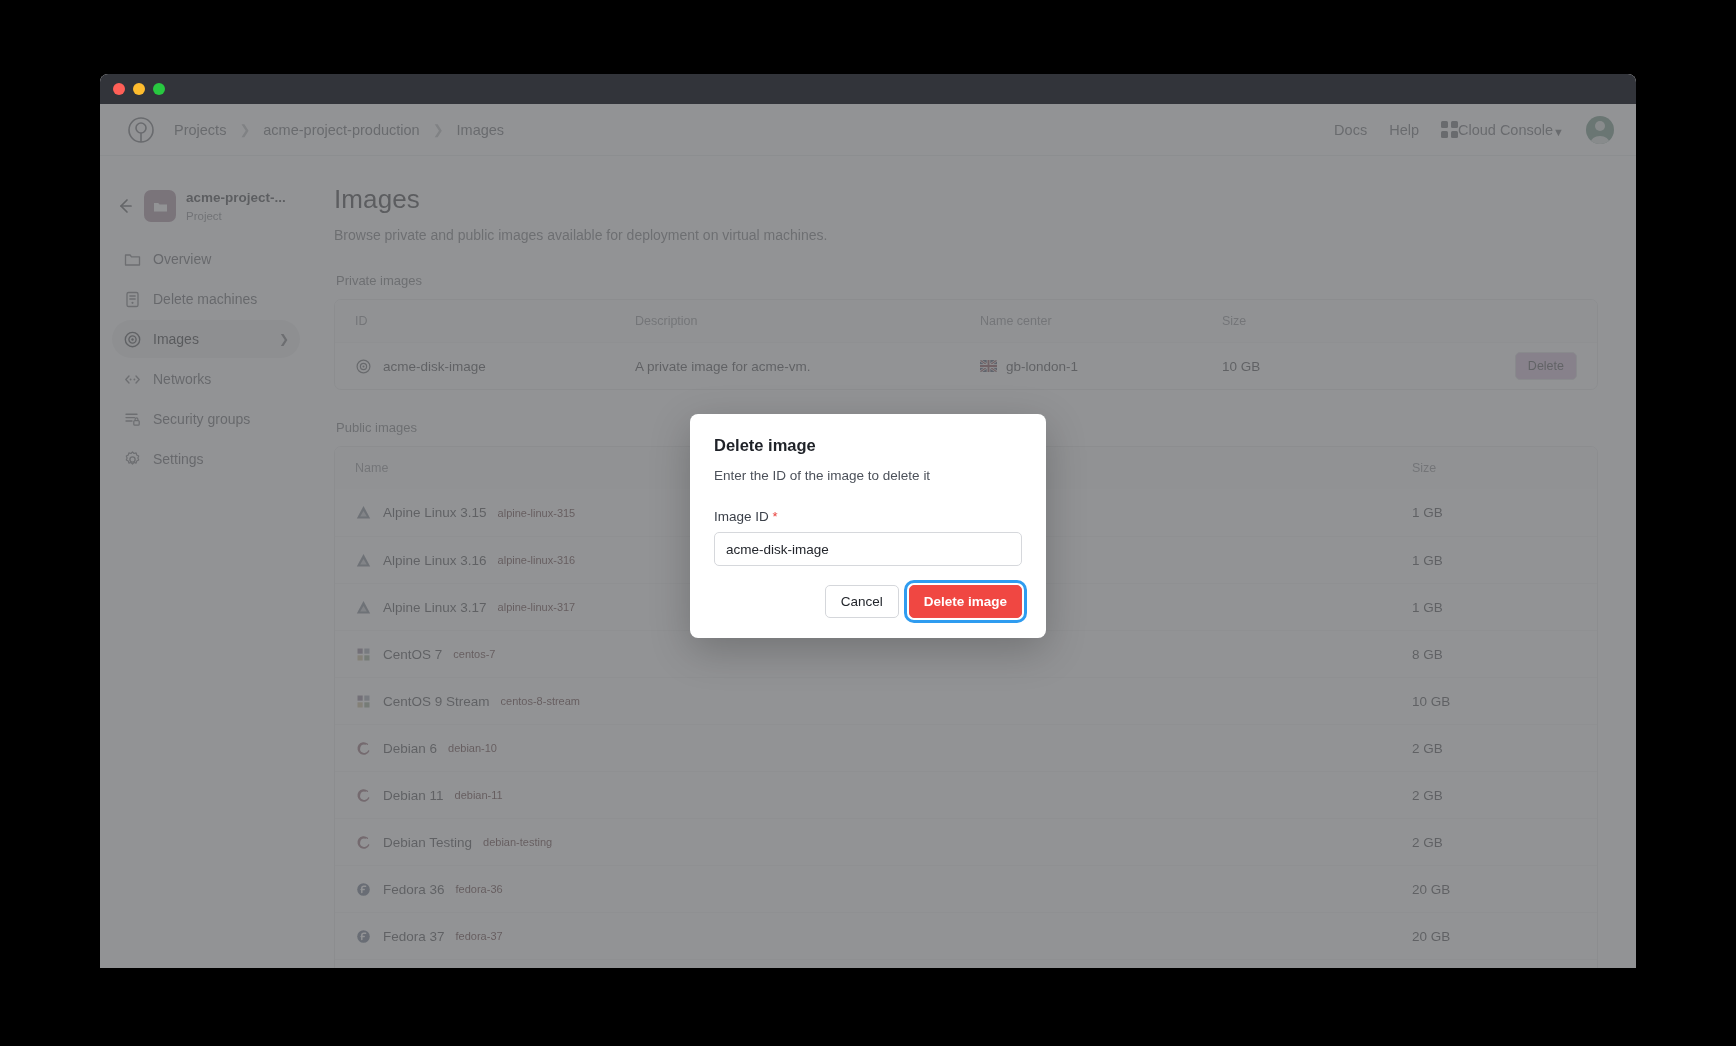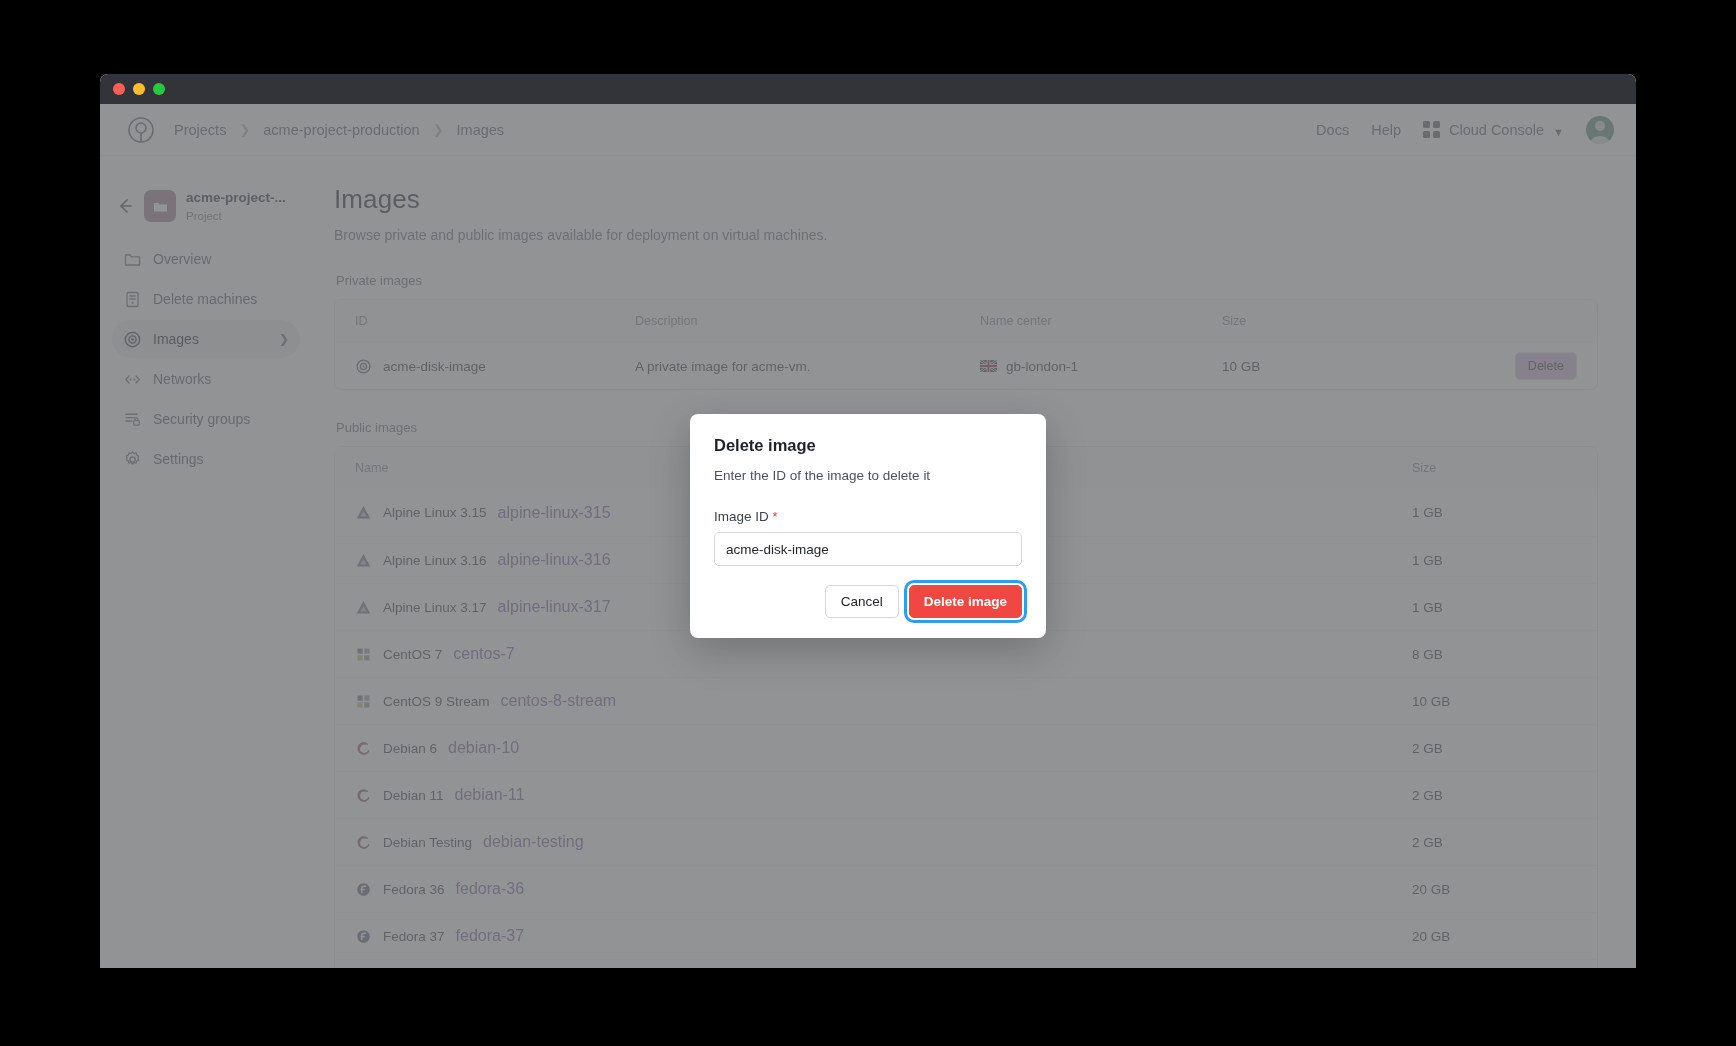--- a/index.html
+++ b/index.html
@@ -47,21 +47,21 @@
     padding: 0 22px 0 26px;
   }
   #brand-logo { width: 30px; height: 30px; flex: none; }
   .crumbs { display: flex; align-items: center; gap: 13px; margin-left: 18px; }
   .crumb {
     font-size: 14.5px; color: #5c6370; white-space: nowrap;
   }
   .crumb-sep { color: #b6bac1; font-size: 13px; line-height: 1; }
   .nav-right { margin-left: auto; display: flex; align-items: center; gap: 22px; }
   .nav-link { font-size: 14.5px; color: #5c6370; }
-  .console-group { display: flex; align-items: flex-end; gap: 9px; }
+  .console-group { display: flex; align-items: flex-end; }
   .grid-icon { display: grid; grid-template-columns: 7px 7px; grid-gap: 3px; }
   .grid-icon i { display: block; width: 7px; height: 7px; background: #5c6370; border-radius: 1.5px; }
   .chev { font-size: 11px; color: #5c6370; }
   .avatar {
     width: 28px; height: 28px; border-radius: 50%;
     background: #2f9e6e; overflow: hidden; position: relative;
   }
   .avatar .head {
     position: absolute; left: 50%; top: 5px; transform: translateX(-50%);
     width: 10px; height: 10px; border-radius: 50%; background: #cfe3d8;
@@ -126,21 +126,21 @@
   .btn-sm {
     border: 1px solid #d9dbdf; background: #f0abfc; border-radius: 5px;
     font-size: 12.5px; color: #41454e; padding: 6px 12px;
     font-family: "Liberation Sans", sans-serif;
   }
   .flag {
     width: 17px; height: 12px; flex: none; border-radius: 1.5px; overflow: hidden;
   }
   .c-name { flex: 1; display: flex; align-items: center; gap: 11px; }
   .os-name { font-size: 13.5px; color: #3b3f48; }
-  .os-slug { font-size: 16px; color: #8b5cf6; }
+  .os-slug { font-size: 11px; color: #7f1d1d; }
   .os-ico { width: 17px; height: 17px; flex: none; }
 
   
   #overlay {
     position: absolute; inset: 30px 0 0 0;
     background: rgba(90,93,99,0.30);
     display: flex; align-items: flex-start; justify-content: center;
   }
   #modal {
     margin-top: 310px;

